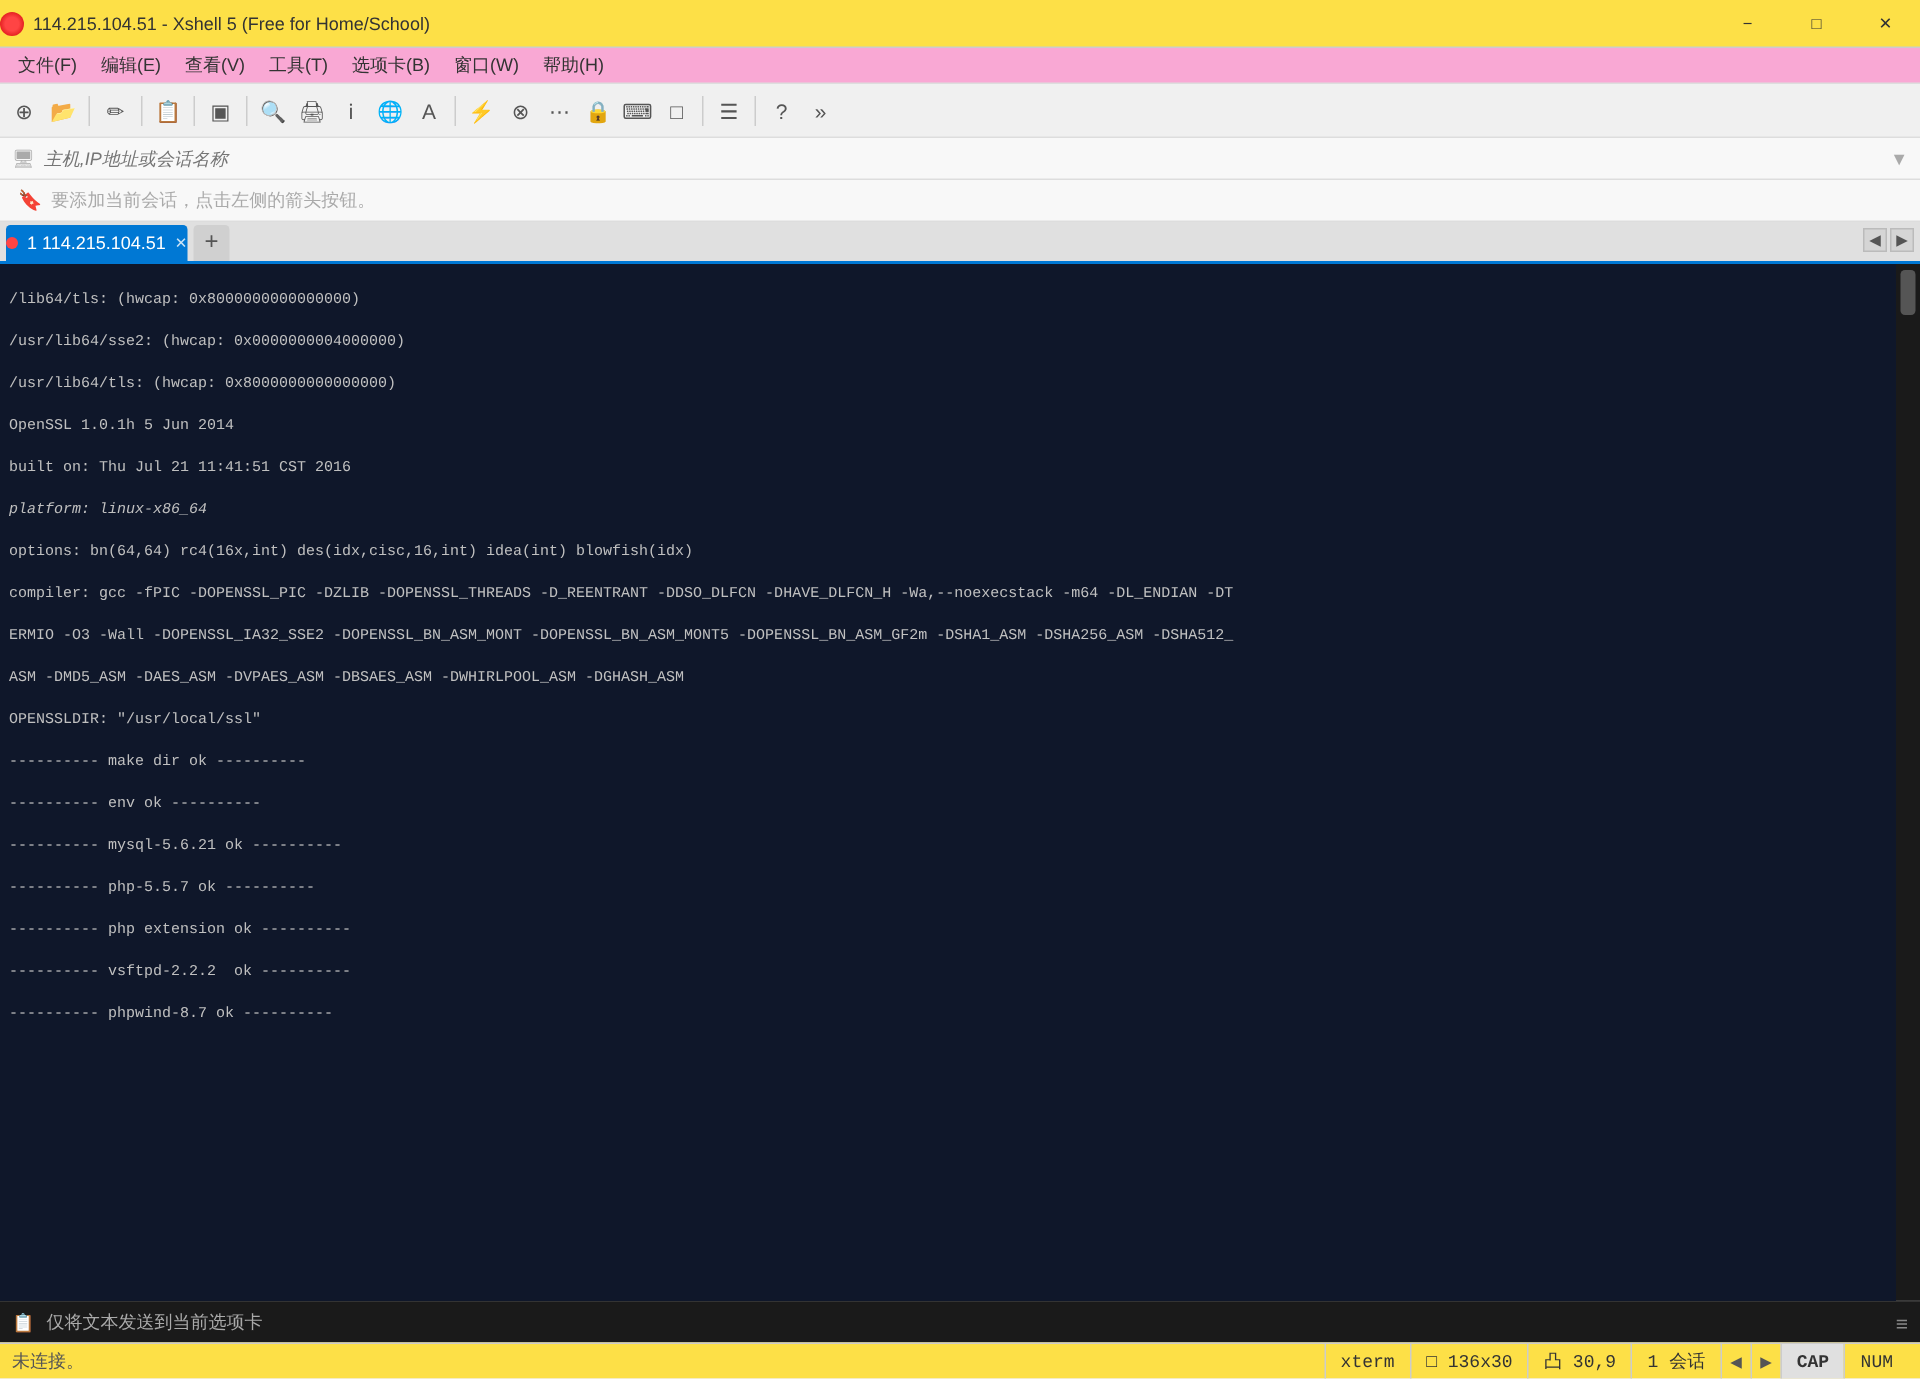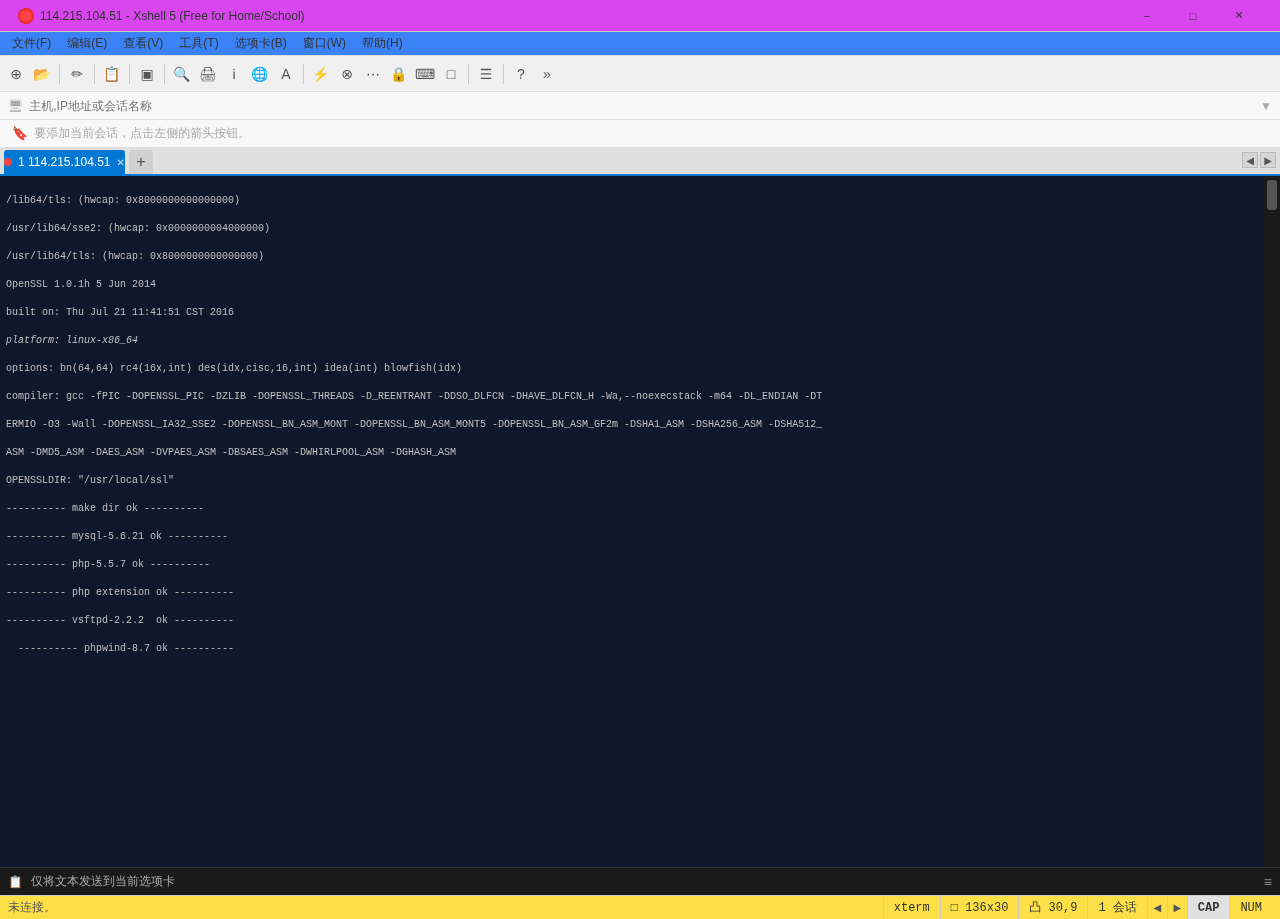--- a/index.html
+++ b/index.html
@@ -1,24 +1,24 @@
 <!DOCTYPE html>
 <html><head>
   <meta charset="utf-8">
   <style>
     * { margin: 0; padding: 0; box-sizing: border-box; }
     body { width: 1280px; height: 919px; background: #f0f0f0; font-family: 'Segoe UI', sans-serif; font-size: 12px; overflow: hidden; user-select: none; }
 
     
     #title-bar {
       height: 32px;
-      background: #d946ef;
-      display: flex;
-      align-items: center;
-      padding: 0 18px;
+      background: #fde047;
+      display: flex;
+      align-items: center;
+      padding: 0 0;
       border-bottom: 1px solid #ccc;
     }
     #title-bar .app-icon {
       width: 16px; height: 16px; margin-right: 6px;
       background: radial-gradient(circle, #ff4444 40%, #cc0000 100%);
       border-radius: 50%;
       flex-shrink: 0;
     }
     #title-bar .title-text {
       flex: 1;
@@ -32,21 +32,21 @@
       width: 46px; height: 32px;
       display: flex; align-items: center; justify-content: center;
       font-size: 11px; cursor: pointer; color: #333;
       background: transparent;
       border: none;
     }
 
     
     #menu-bar {
       height: 24px;
-      background: #3b82f6;
+      background: #f9a8d4;
       display: flex;
       align-items: center;
       border-bottom: 1px solid #ddd;
       padding: 0 4px;
     }
     #menu-bar .menu-item {
       padding: 2px 8px;
       font-size: 12px;
       color: #333;
       cursor: pointer;
@@ -82,20 +82,21 @@
       gap: 6px;
     }
     #address-bar .addr-icon { color: #aaa; font-size: 12px; }
     #address-bar input {
       flex: 1;
       border: none;
       background: transparent;
       font-size: 12px;
       color: #999;
       outline: none;
+      font-style: italic;
     }
     #address-bar .addr-arrow {
       color: #aaa; font-size: 12px; cursor: pointer;
     }
 
     
     #session-hint {
       height: 28px;
       background: #f8f8f8;
       display: flex;
@@ -317,25 +318,26 @@
 <span style="display: block;">/usr/lib64/tls: (hwcap: 0x8000000000000000)</span>
 <span style="display: block;">OpenSSL 1.0.1h 5 Jun 2014</span>
 <span style="display: block;">built on: Thu Jul 21 11:41:51 CST 2016</span>
 <span style="display: block; font-style: italic;">platform: linux-x86_64</span>
 <span style="display: block;">options: bn(64,64) rc4(16x,int) des(idx,cisc,16,int) idea(int) blowfish(idx)</span>
 <span style="display: block;">compiler: gcc -fPIC -DOPENSSL_PIC -DZLIB -DOPENSSL_THREADS -D_REENTRANT -DDSO_DLFCN -DHAVE_DLFCN_H -Wa,--noexecstack -m64 -DL_ENDIAN -DT</span>
 <span style="display: block;">ERMIO -O3 -Wall -DOPENSSL_IA32_SSE2 -DOPENSSL_BN_ASM_MONT -DOPENSSL_BN_ASM_MONT5 -DOPENSSL_BN_ASM_GF2m -DSHA1_ASM -DSHA256_ASM -DSHA512_</span>
 <span style="display: block;">ASM -DMD5_ASM -DAES_ASM -DVPAES_ASM -DBSAES_ASM -DWHIRLPOOL_ASM -DGHASH_ASM</span>
 <span style="display: block;">OPENSSLDIR: "/usr/local/ssl"</span>
 <span style="display: block;">---------- make dir ok ----------</span>
+<span style="display: block;">---------- env ok ----------</span>
 <span style="display: block;">---------- mysql-5.6.21 ok ----------</span>
 <span style="display: block;">---------- php-5.5.7 ok ----------</span>
 <span style="display: block;">---------- php extension ok ----------</span>
 <span style="display: block;">---------- vsftpd-2.2.2  ok ----------</span>
-<span style="display: block; margin-left: 12px;">---------- phpwind-8.7 ok ----------</span>
+<span style="display: block;">---------- phpwind-8.7 ok ----------</span>
 
 
 
 
 
 
 <span style="display: block;"></span>
 
 <span style="display: block;"></span>
 

